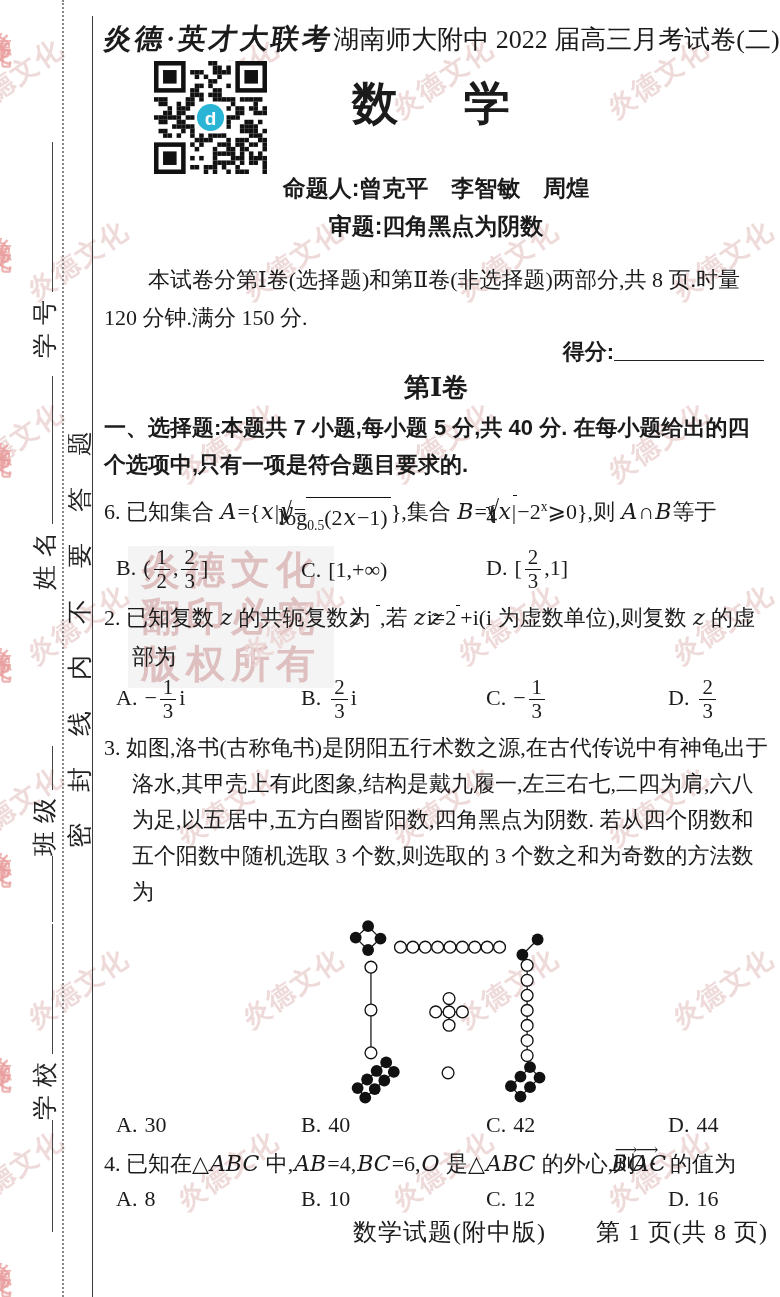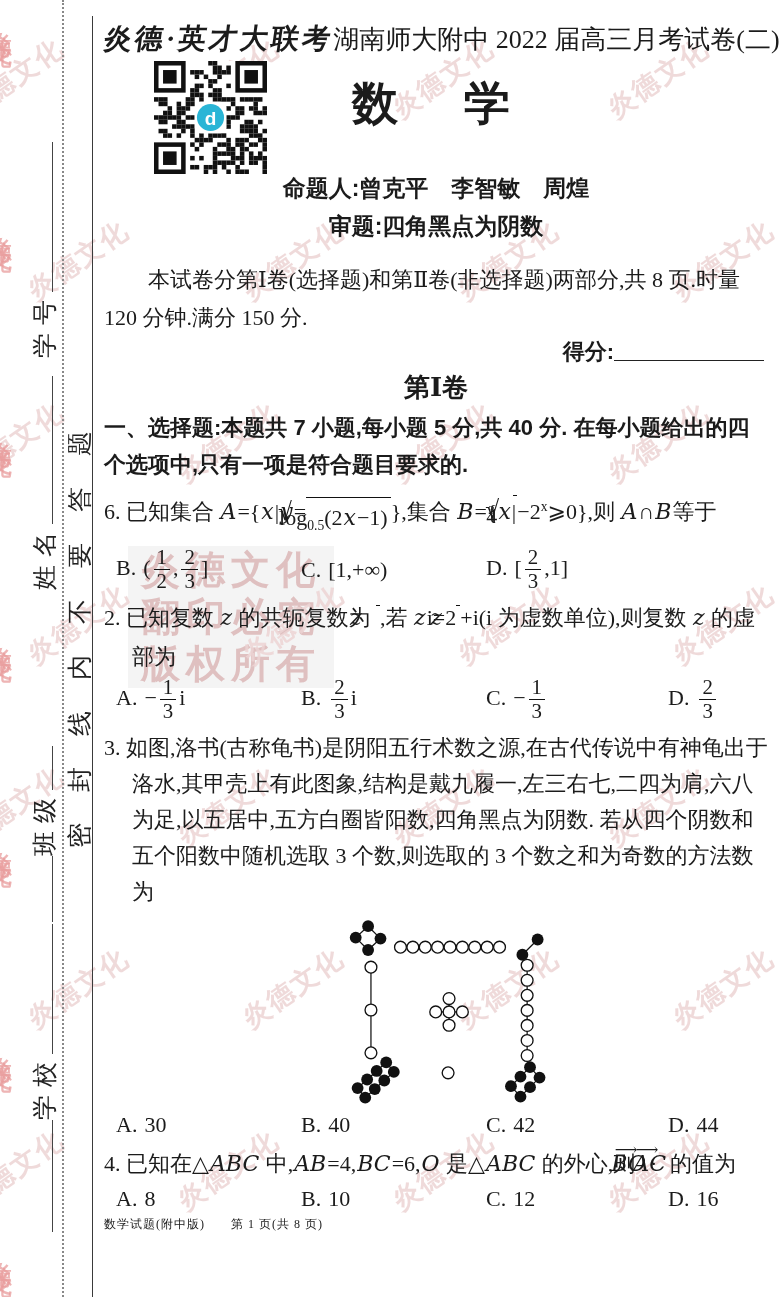--- a/index.html
+++ b/index.html
@@ -31,21 +31,21 @@
   .score .u{width:150px;vertical-align:-2px;height:22px;border-bottom:1.5px solid #222}
   .sec-title{text-align:center;font-size:26px;font-weight:bold;line-height:34px}
   .instr{margin-top:4px;font-size:22px;font-weight:bold;font-family:"Liberation Sans",sans-serif;line-height:37px}
   .stem{font-size:22px;line-height:39px;padding-left:28px;text-indent:-28px;margin-top:4px}
   .q3 .stem{line-height:36px;margin-top:6px}
   .q4 .stem{line-height:40px}
   .opts{display:grid;grid-template-columns:185px 185px 182px 1fr;padding-left:12px;font-size:22px;align-items:center;min-height:48px}
   .opts.compact{min-height:30px}
   .olab{margin-right:7px}
   .figwrap{margin-left:226px;height:200px}
-  .footer{text-align:left;font-size:12px;margin-top:2px;letter-spacing:1px}
+  .footer{text-align:right;font-size:24px;margin-top:2px;letter-spacing:1px}
   
   .mi{font-style:italic;font-family:"DejaVu Serif",serif;padding:0 1px}
   sub,sup{font-size:.62em}
   .frac{display:inline-flex;flex-direction:column;text-align:center;vertical-align:middle;margin:0 3px;line-height:1.12;font-size:.95em}
   .frac .fn{border-bottom:1.5px solid #111;padding:0 3px}
   .frac .fd{padding:0 3px}
   .sqrt{display:inline-flex;align-items:flex-start}
   .sqrt .rad{font-size:1.15em;line-height:1.1;transform:translateY(1px)}
   .sqrt .rbody{border-top:1.5px solid #111;padding:0 3px 0 1px}
   .ridx{font-size:.6em;transform:translateY(-5px);display:inline-block;margin-right:-3px}

